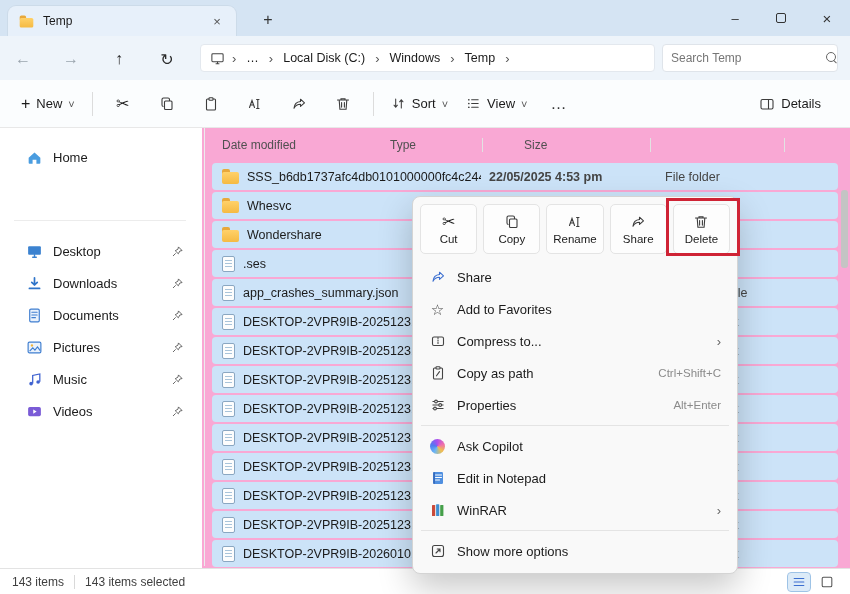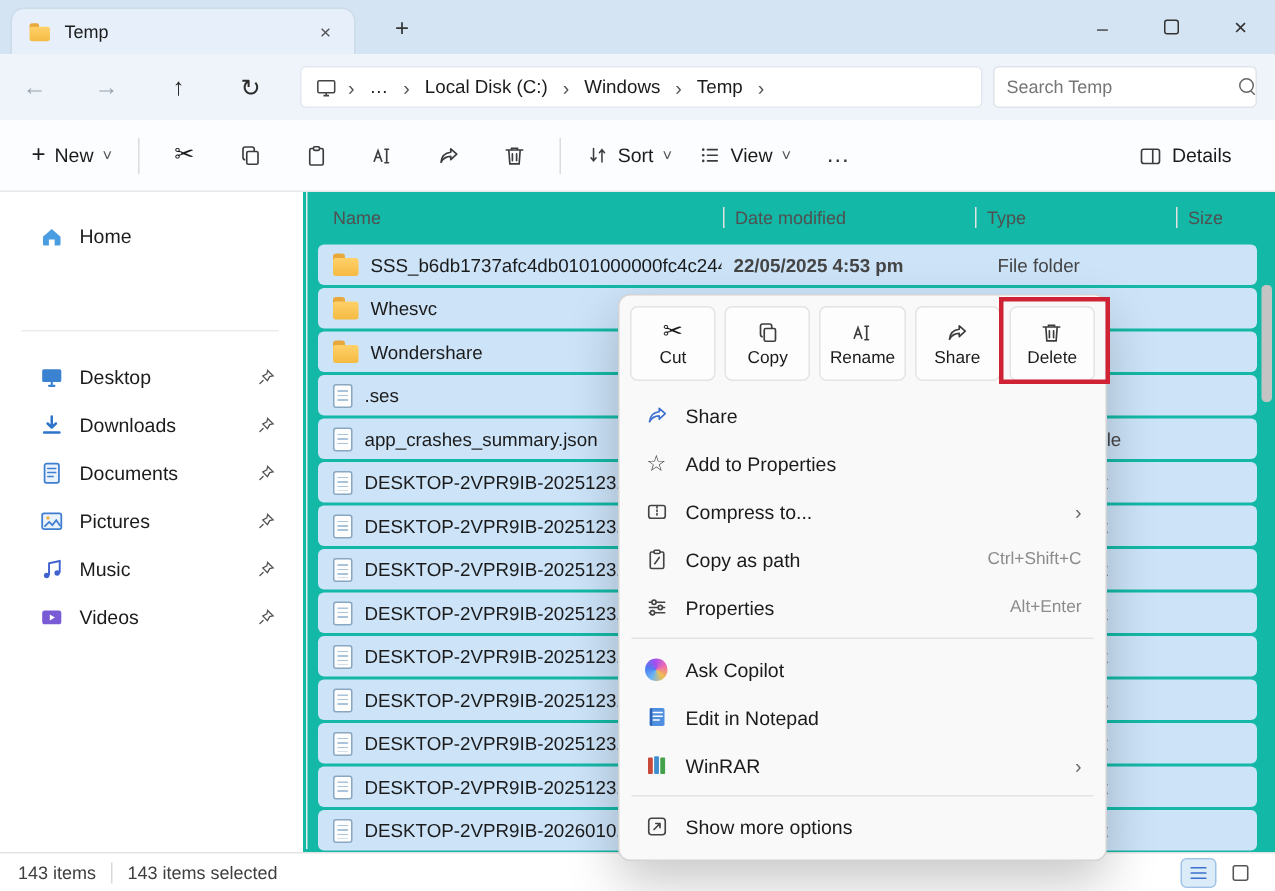--- a/index.html
+++ b/index.html
@@ -1,18 +1,18 @@
 <!DOCTYPE html>
 <html><head>
 <meta charset="utf-8">
 <style>
   * { margin:0; padding:0; box-sizing:border-box; }
   html,body { width:850px; height:594px; }
   body { font-family:"Liberation Sans", sans-serif; color:#1b1b1b; background:#fff; }
-  .window { position:relative; width:850px; height:594px; background:#14b8a6; overflow:hidden; }
+  .window { position:relative; width:850px; height:594px; background:#f9a8d4; overflow:hidden; }
 
   
   .titlebar { position:absolute; top:0; left:0; right:0; height:36px; background:#d5e4f3; }
   .tab { position:absolute; left:8px; top:6px; width:228px; height:30px; background:#e7f0fa;
          border-radius:8px 8px 0 0; display:flex; align-items:center; padding:0 10px; gap:8px;
          font-size:12px; box-shadow:0 0 0 1px rgba(0,0,0,.04); }
   .tab .x { margin-left:auto; color:#555; font-size:13px; width:18px; height:18px; display:flex;
             align-items:center; justify-content:center; border-radius:4px; }
   .newtab { position:absolute; left:256px; top:8px; width:24px; height:24px; display:flex; align-items:center;
             justify-content:center; font-size:16px; color:#333; }
@@ -321,21 +321,20 @@
           <svg viewBox="0 0 16 16" width="13" height="13" fill="none" stroke="#555" stroke-width="1.1">
             <path d="M9.2 2.4l4.4 4.4-2.8.7-1.8 3.3-3.8-3.8 3.3-1.8z"></path>
             <path d="M5.4 10.6L2.8 13.2" stroke-linecap="round"></path>
           </svg>
         </span>
     </div>
   </div>
   <div class="vdiv"></div>
 
   <div class="cols">
-    <span class="c1">Name</span>
     <span class="c2">Date modified</span>
     <span class="c3">Type</span>
     <span class="c4">Size</span>
     <span class="coldiv" style="left:270px"></span>
     <span class="coldiv" style="left:438px"></span>
     <span class="coldiv" style="left:572px"></span>
   </div>
 
   <div class="lrow" style="top:163px">
     <span class="ic-folder"></span>
@@ -459,21 +458,21 @@
     <div class="ctx-item">
       <span class="mico">
           <svg viewBox="0 0 16 16" width="16" height="16">
             <path d="M9.5 3.2l4 3.6-4 3.6V8.2C6.3 8.2 4.3 9.7 3 12.2c.3-3.4 2.4-6.3 6.5-6.7V3.2z" fill="none" stroke="#3c6fd0" stroke-width="1.1" stroke-linejoin="round"></path>
           </svg>
         </span>
       <span>Share</span>
     </div>
     <div class="ctx-item">
       <span class="mico glyph" style="font-size:15px;color:#444">☆</span>
-      <span>Add to Properties</span>
+      <span>Add to Favorites</span>
     </div>
     <div class="ctx-item">
       <span class="mico">
           <svg viewBox="0 0 16 16" width="16" height="16" fill="none" stroke="#444" stroke-width="1.1">
             <rect x="2.5" y="4" width="11" height="8.5" rx="1.5"></rect>
             <path d="M8 4.6v1M8 7v1M8 9.4v1" stroke-linecap="round"></path>
           </svg>
         </span>
       <span>Compress to...</span>
       <span class="sub">›</span>

